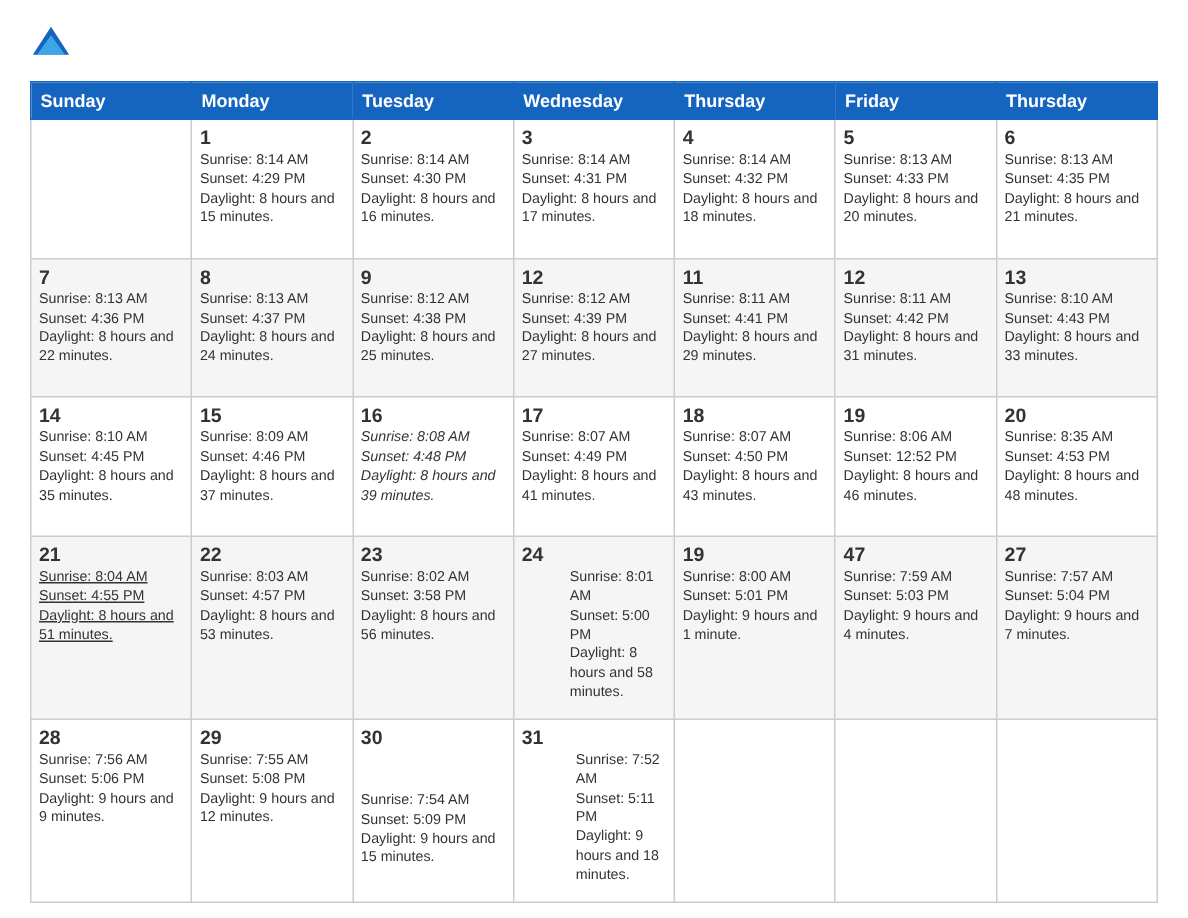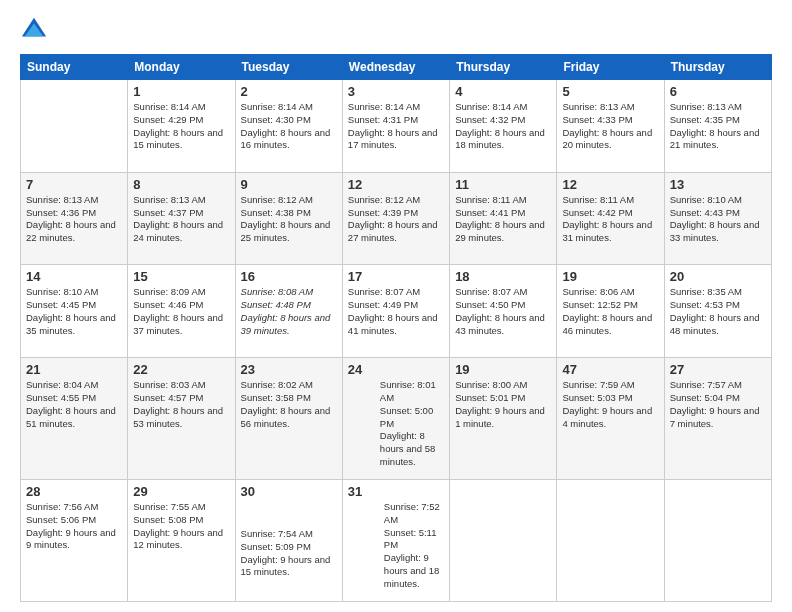--- a/index.html
+++ b/index.html
@@ -259,21 +259,21 @@
           <td>
             <span class="day-num">20</span>
             <div class="cell-text" style="white-space: pre-line;">Sunrise: 8:35 AM
 Sunset: 4:53 PM
 Daylight: 8 hours and 48 minutes.</div>
           </td>
         </tr>
         <tr>
           <td>
             <span class="day-num">21</span>
-            <div class="cell-text" style="white-space: pre-line;">Sunrise: 8:04 AM
+            <div class="cell-text" style="white-space: pre-line; text-decoration: underline;">Sunrise: 8:04 AM
 Sunset: 4:55 PM
 Daylight: 8 hours and 51 minutes.</div>
           </td>
           <td>
             <span class="day-num">22</span>
             <div class="cell-text" style="white-space: pre-line;">Sunrise: 8:03 AM
 Sunset: 4:57 PM
 Daylight: 8 hours and 53 minutes.</div>
           </td>
           <td>

